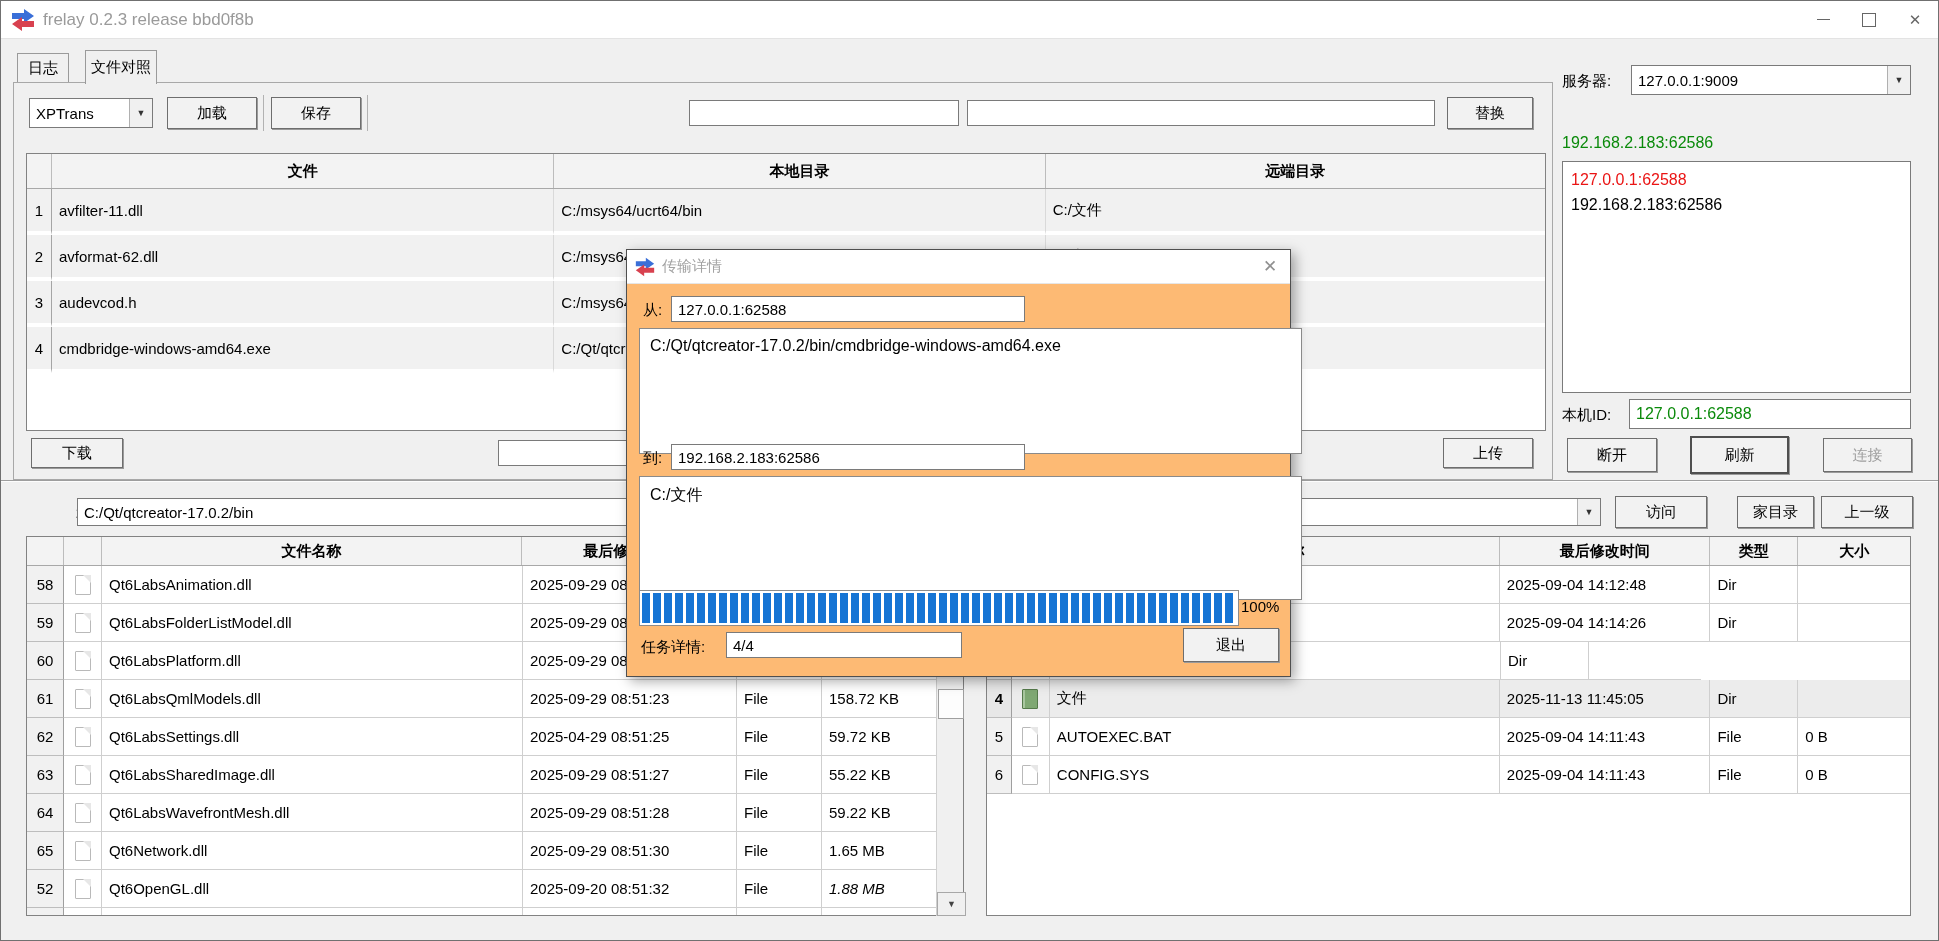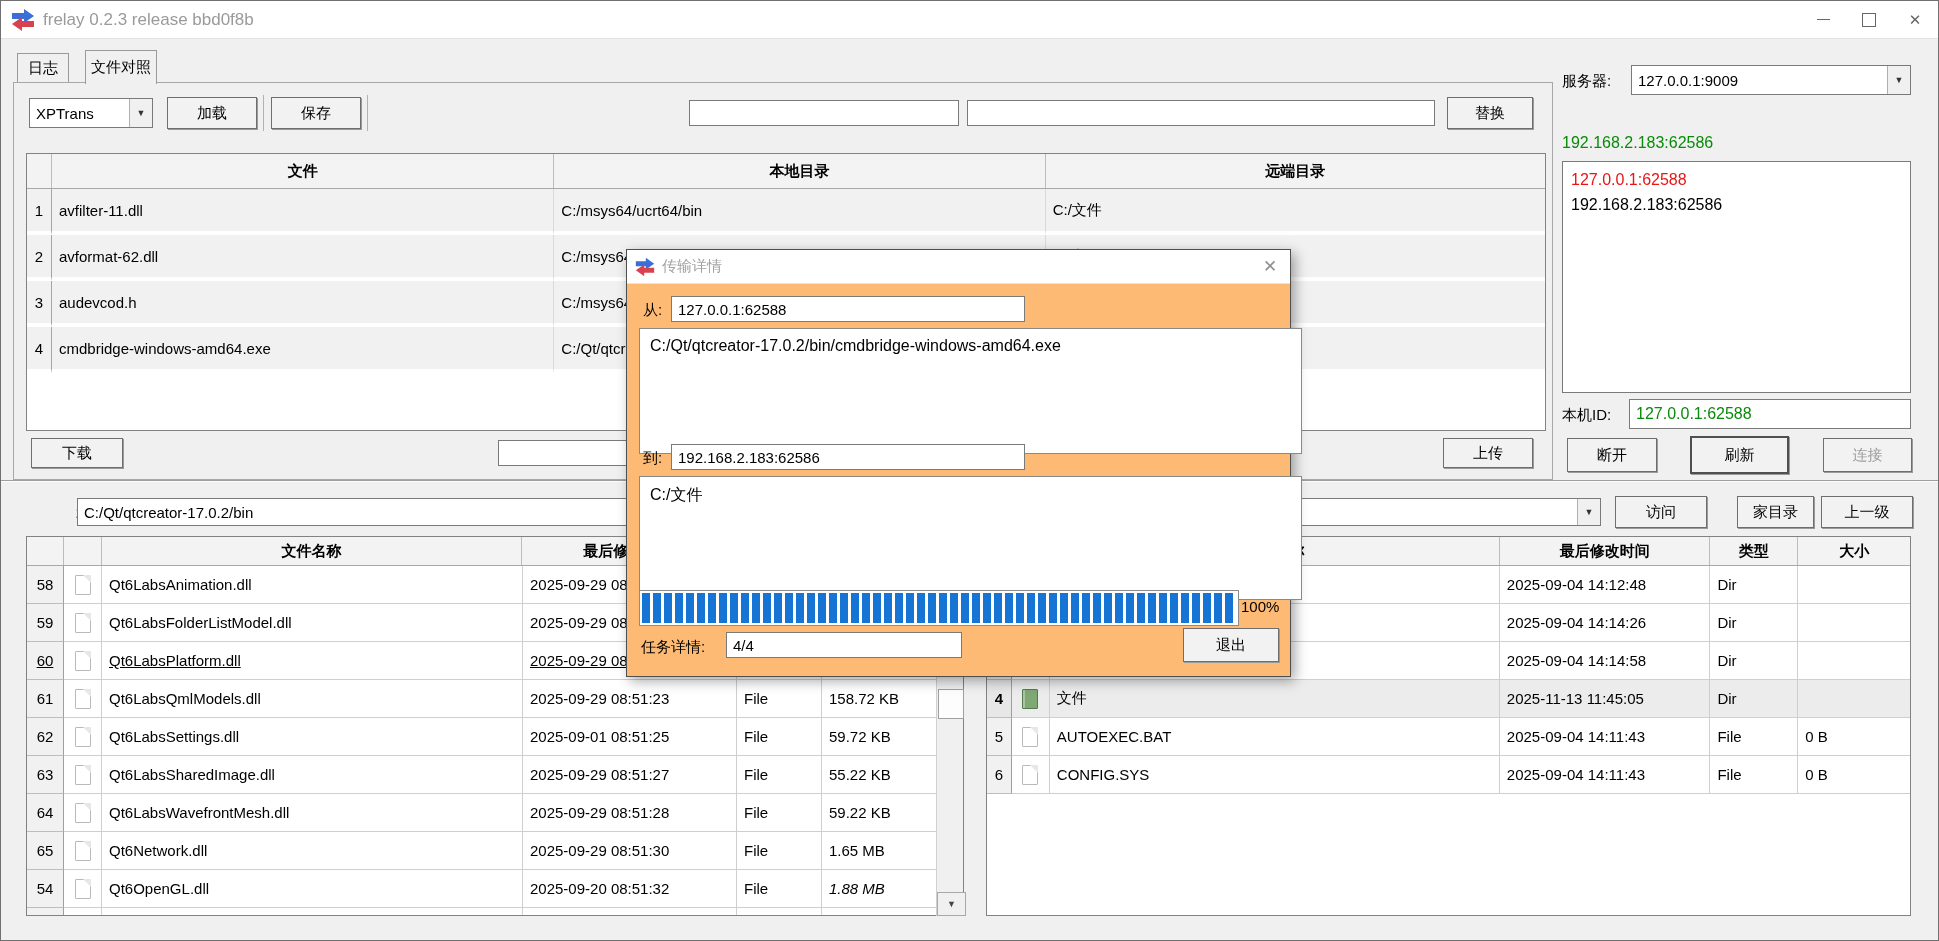--- a/index.html
+++ b/index.html
@@ -192,21 +192,21 @@
     <div class="tr" style="height:38px;">
       <div class="td numcell" style="width:37px;">59</div>
       <div class="td iconc" style="width:38px;">
           <span class="icon-doc"></span>
         </div>
       <div class="td" style="width:421px;">Qt6LabsFolderListModel.dll</div>
       <div class="td" style="width:214px;">2025-09-29 08</div>
       <div class="td" style="width:85px;"></div>
       <div class="td" style="width:115px;"></div>
     </div>
-    <div class="tr" style="height:38px;text-decoration:underline;">
+    <div class="tr" style="height:38px;">
       <div class="td numcell" style="width:37px;">60</div>
       <div class="td iconc" style="width:38px;">
           <span class="icon-doc"></span>
         </div>
       <div class="td" style="width:421px;">Qt6LabsPlatform.dll</div>
       <div class="td" style="width:214px;">2025-09-29 08</div>
       <div class="td" style="width:85px;"></div>
       <div class="td" style="width:115px;"></div>
     </div>
     <div class="tr" style="height:38px;">
@@ -218,21 +218,21 @@
       <div class="td" style="width:214px;">2025-09-29 08:51:23</div>
       <div class="td" style="width:85px;">File</div>
       <div class="td" style="width:115px;">158.72 KB</div>
     </div>
     <div class="tr" style="height:38px;">
       <div class="td numcell" style="width:37px;">62</div>
       <div class="td iconc" style="width:38px;">
           <span class="icon-doc"></span>
         </div>
       <div class="td" style="width:421px;">Qt6LabsSettings.dll</div>
-      <div class="td" style="width:214px;">2025-09-01 08:51:25</div>
+      <div class="td" style="width:214px;">2025-04-29 08:51:25</div>
       <div class="td" style="width:85px;">File</div>
       <div class="td" style="width:115px;">59.72 KB</div>
     </div>
     <div class="tr" style="height:38px;">
       <div class="td numcell" style="width:37px;">63</div>
       <div class="td iconc" style="width:38px;">
           <span class="icon-doc"></span>
         </div>
       <div class="td" style="width:421px;">Qt6LabsSharedImage.dll</div>
       <div class="td" style="width:214px;">2025-09-29 08:51:27</div>
@@ -253,21 +253,21 @@
       <div class="td numcell" style="width:37px;">65</div>
       <div class="td iconc" style="width:38px;">
           <span class="icon-doc"></span>
         </div>
       <div class="td" style="width:421px;">Qt6Network.dll</div>
       <div class="td" style="width:214px;">2025-09-29 08:51:30</div>
       <div class="td" style="width:85px;">File</div>
       <div class="td" style="width:115px;">1.65 MB</div>
     </div>
     <div class="tr" style="height:38px;">
-      <div class="td numcell" style="width:37px;">54</div>
+      <div class="td numcell" style="width:37px;">52</div>
       <div class="td iconc" style="width:38px;">
           <span class="icon-doc"></span>
         </div>
       <div class="td" style="width:421px;">Qt6OpenGL.dll</div>
       <div class="td" style="width:214px;">2025-09-20 08:51:32</div>
       <div class="td" style="width:85px;">File</div>
       <div class="td" style="width:115px;font-style:italic;">1.88 MB</div>
     </div>
 
     <div class="tr" style="height:14px;">
@@ -308,21 +308,20 @@
       <div class="td iconc" style="width:38px;"></div>
       <div class="td" style="width:451px;"></div>
       <div class="td" style="width:211px;">2025-09-04 14:14:26</div>
       <div class="td" style="width:88px;">Dir</div>
       <div class="td" style="width:112px;border-right:none;"></div>
     </div>
     <div class="tr" style="height:38px;">
       <div class="td numcell" style="width:25px;">3</div>
       <div class="td iconc" style="width:38px;"></div>
       <div class="td" style="width:451px;"></div>
-      <div class="td" style="width:211px;">2025-09-04 14:14:58</div>
       <div class="td" style="width:88px;">Dir</div>
       <div class="td" style="width:112px;border-right:none;"></div>
     </div>
     <div class="tr selected" style="height:38px;">
       <div class="td numcell" style="width:25px;">4</div>
       <div class="td iconc" style="width:38px;">
           <span class="icon-folder"></span>
         </div>
       <div class="td" style="width:451px;">文件</div>
       <div class="td" style="width:211px;">2025-11-13 11:45:05</div>

